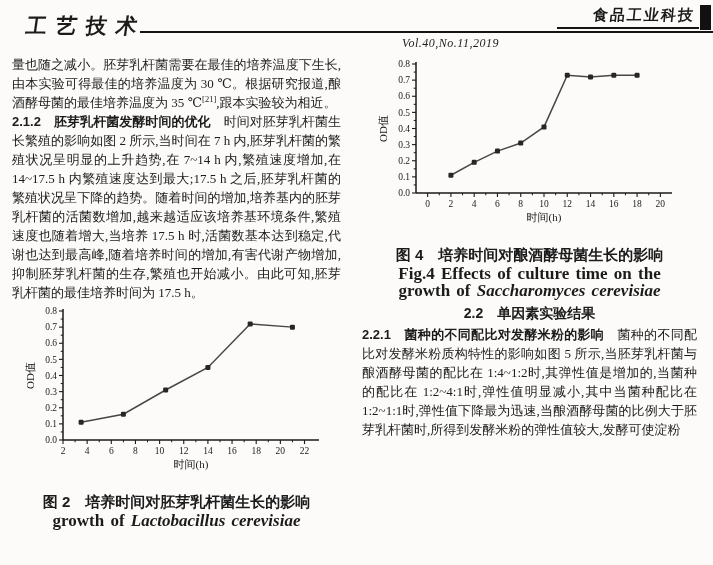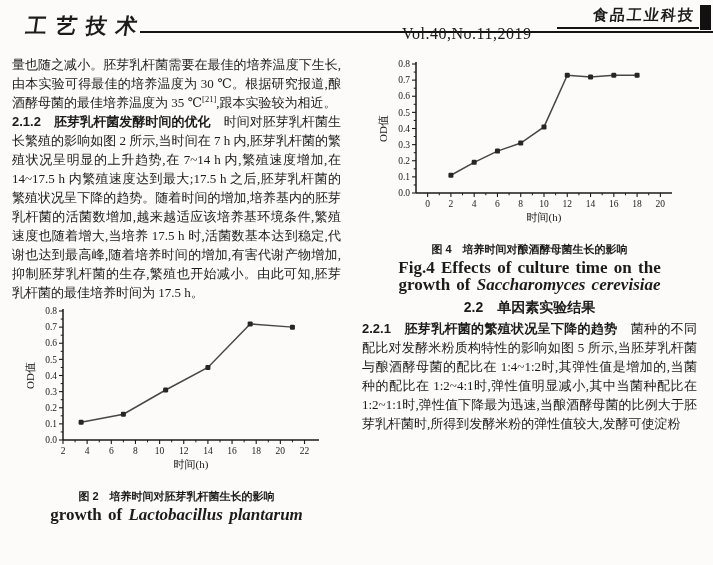--- a/index.html
+++ b/index.html
@@ -16,35 +16,35 @@
   }
   .header-rule{position:absolute;left:140px;top:31px;width:573px;height:2px;background:#141414;}
   .logo-right{
     position:absolute;right:18px;top:6px;
     font-size:15px;font-weight:700;letter-spacing:2px;
     transform:skewX(-6deg);white-space:nowrap;
   }
   .logo-right-rule{position:absolute;right:14px;top:27px;width:142px;height:2px;background:#141414;}
   .logo-right-bar{position:absolute;right:2px;top:5px;width:11px;height:25px;background:#111;}
   .vol-line{
-    position:absolute;left:402px;top:25px;
-    font-size:16px;letter-spacing:0.5px;
+    position:absolute;left:402px;top:36px;
+    font-size:12px;font-style:italic;letter-spacing:0.5px;
   }
   
   .col{position:absolute;top:55px;font-size:13px;line-height:19px;text-align:justify;}
   .col-left{left:12px;width:329px;}
   .col-right{left:362px;width:335px;}
   .col p{margin:0;}
   .runin{font-weight:700;font-family:"Liberation Sans","DejaVu Sans",sans-serif;font-size:13px;}
   sup{font-size:8.5px;line-height:0;}
   
   .fig{margin:2px 0 0 0;text-align:center;}
   .fig svg{display:block;margin:0 auto;}
   .cap-cn{
-    font-weight:700;font-size:11px;line-height:20px;margin-top:14px;
+    font-weight:700;font-size:15px;line-height:20px;margin-top:20px;
     font-family:"Liberation Sans","DejaVu Sans",sans-serif;
   }
   .cap-en{font-weight:700;font-size:17px;line-height:17px;word-spacing:2px;}
   .species{font-style:italic;text-align:center;}
   .section-heading{
     font-weight:700;font-size:14px;line-height:23px;margin-top:3px;text-align:center;
     font-family:"Liberation Sans","DejaVu Sans",sans-serif;
   }
 </style>
 </head>
@@ -130,21 +130,21 @@
           <polyline points="58.11320754716981,118.2625 100.37735849056604,110.2 142.64150943396226,86.0125 184.9056603773585,63.4375 227.16981132075472,19.900000000000006 269.433962264151,23.125000000000014" fill="none" stroke="#474747" stroke-width="1.5"></polyline>
           <rect x="55.61320754716981" y="115.7625" width="5" height="5" rx="1.2" fill="#262626"></rect>
           <rect x="97.87735849056604" y="107.7" width="5" height="5" rx="1.2" fill="#262626"></rect>
           <rect x="140.14150943396226" y="83.5125" width="5" height="5" rx="1.2" fill="#262626"></rect>
           <rect x="182.4056603773585" y="60.9375" width="5" height="5" rx="1.2" fill="#262626"></rect>
           <rect x="224.66981132075472" y="17.400000000000006" width="5" height="5" rx="1.2" fill="#262626"></rect>
           <rect x="266.933962264151" y="20.625000000000014" width="5" height="5" rx="1.2" fill="#262626"></rect>
         </svg>
       <figcaption>
         <div class="cap-cn">图 2　培养时间对胚芽乳杆菌生长的影响</div>
-        <div class="cap-en"><span>growth of </span><span class="species">Lactobacillus plantarum</span></div>
+        <div class="cap-en"><span>growth of </span><span class="species">Lactobacillus cerevisiae</span></div>
       </figcaption>
     </figure>
   </div>
 
   <div class="col col-right">
 
     <figure class="fig">
       <svg id="fig4-svg" width="308" height="168">
           <line x1="40" y1="5" x2="40" y2="136" stroke="#1a1a1a" stroke-width="1.5"></line>
           <line x1="40" y1="136" x2="296" y2="136" stroke="#1a1a1a" stroke-width="1.5"></line>
@@ -220,16 +220,16 @@
           <rect x="258.5909090909091" y="15.787500000000009" width="5" height="5" rx="1.2" fill="#262626"></rect>
         </svg>
       <figcaption>
         <div class="cap-cn">图 4　培养时间对酿酒酵母菌生长的影响</div>
         <div class="cap-en">Fig.4  Effects of culture time on the</div>
         <div class="cap-en"><span>growth of </span><span class="species">Saccharomyces cerevisiae</span></div>
       </figcaption>
     </figure>
 
     <div class="section-heading">2.2　单因素实验结果</div>
-    <p><span class="runin">2.2.1　胚芽乳杆菌的繁殖状况呈下降的趋势</span><span>　菌种的不同配比对发酵米粉质构特性的影响如图 5 所示,当胚芽乳杆菌与酿酒酵母菌的配比在 1:4~1:2时,其弹性值是增加的,当菌种的配比在 1:2~4:1时,弹性值明显减小,其中当菌种配比在 1:2~1:1时,弹性值下降最为迅速,当酿酒酵母菌的比例大于胚芽乳杆菌时,所得到发酵米粉的弹性值较大,发酵可使淀粉</span></p>
+    <p><span class="runin">2.2.1　菌种的不同配比对发酵米粉的影响</span><span>　菌种的不同配比对发酵米粉质构特性的影响如图 5 所示,当胚芽乳杆菌与酿酒酵母菌的配比在 1:4~1:2时,其弹性值是增加的,当菌种的配比在 1:2~4:1时,弹性值明显减小,其中当菌种配比在 1:2~1:1时,弹性值下降最为迅速,当酿酒酵母菌的比例大于胚芽乳杆菌时,所得到发酵米粉的弹性值较大,发酵可使淀粉</span></p>
   </div>
 
 </div>
 
 </body></html>

